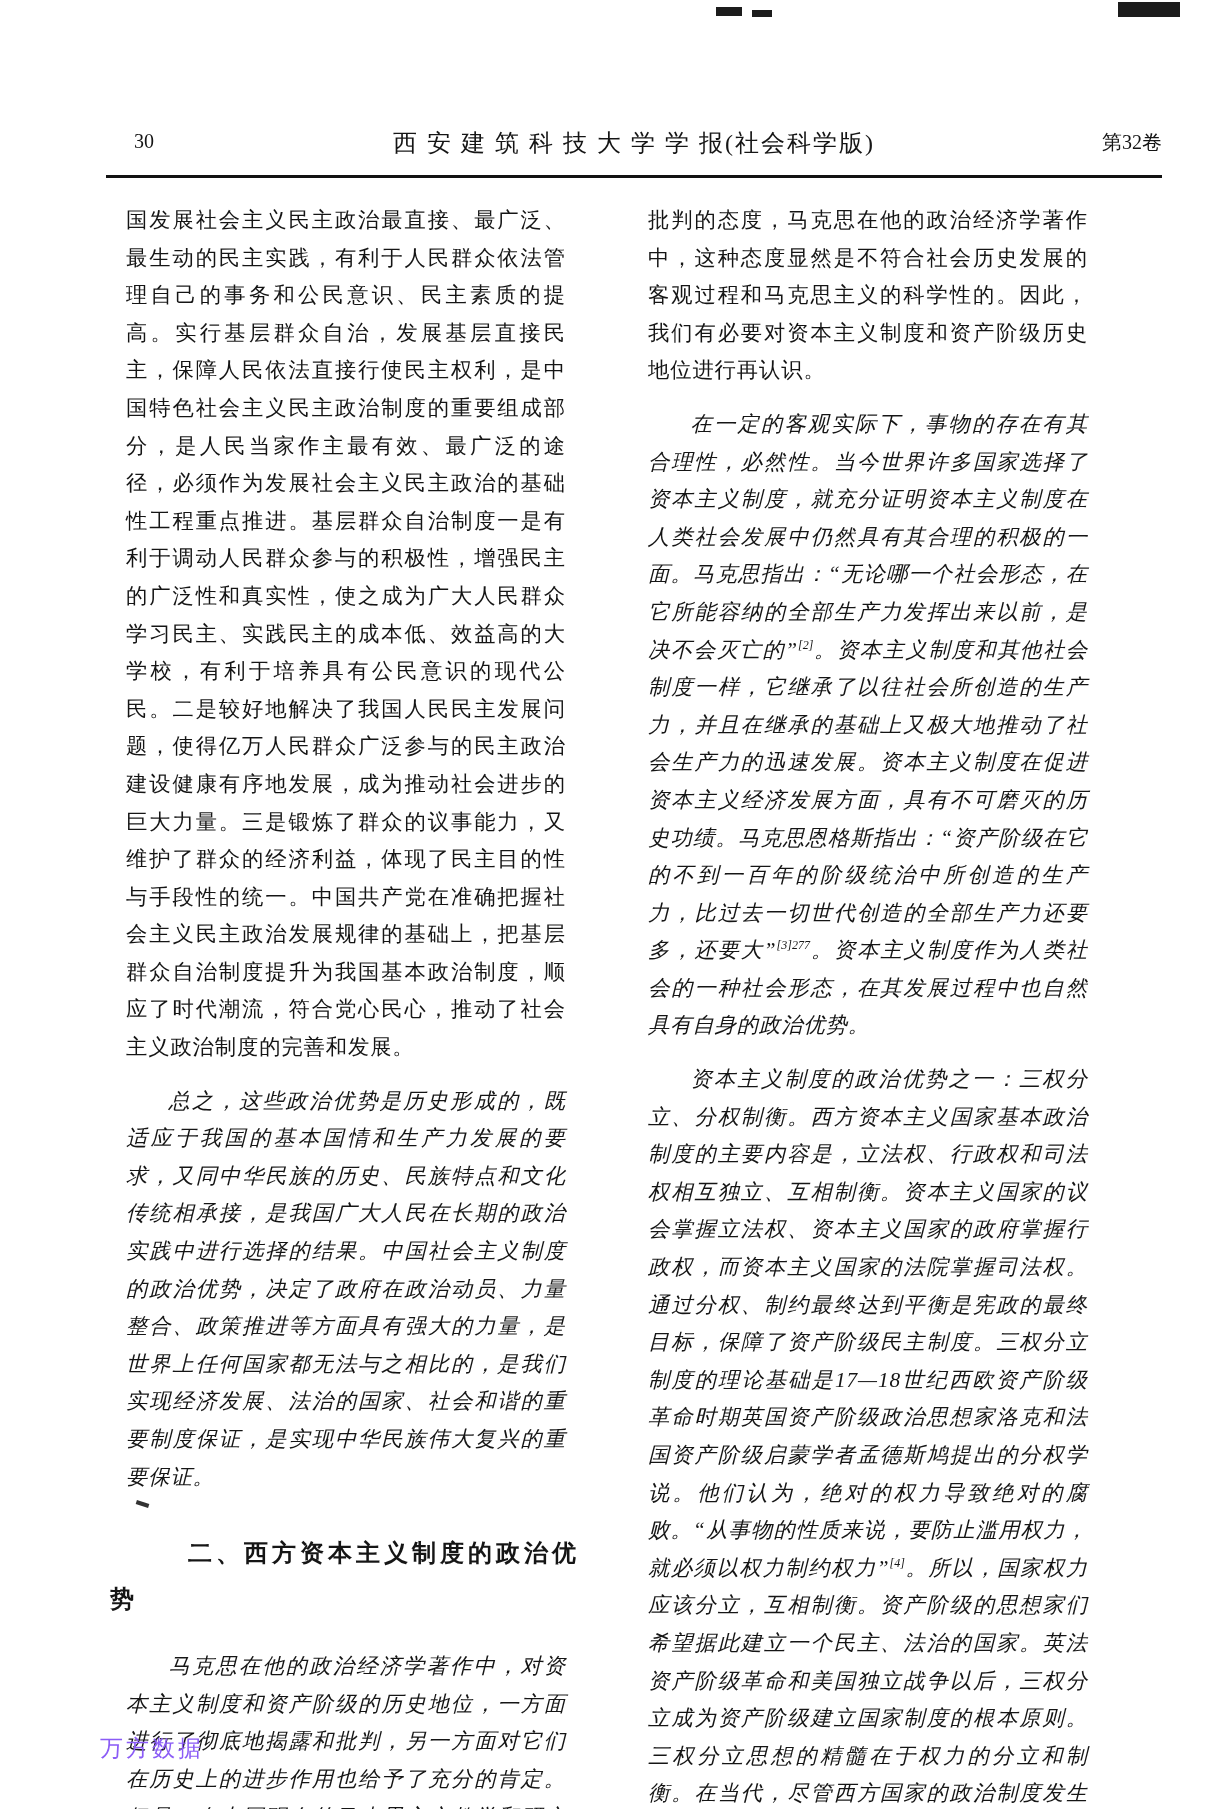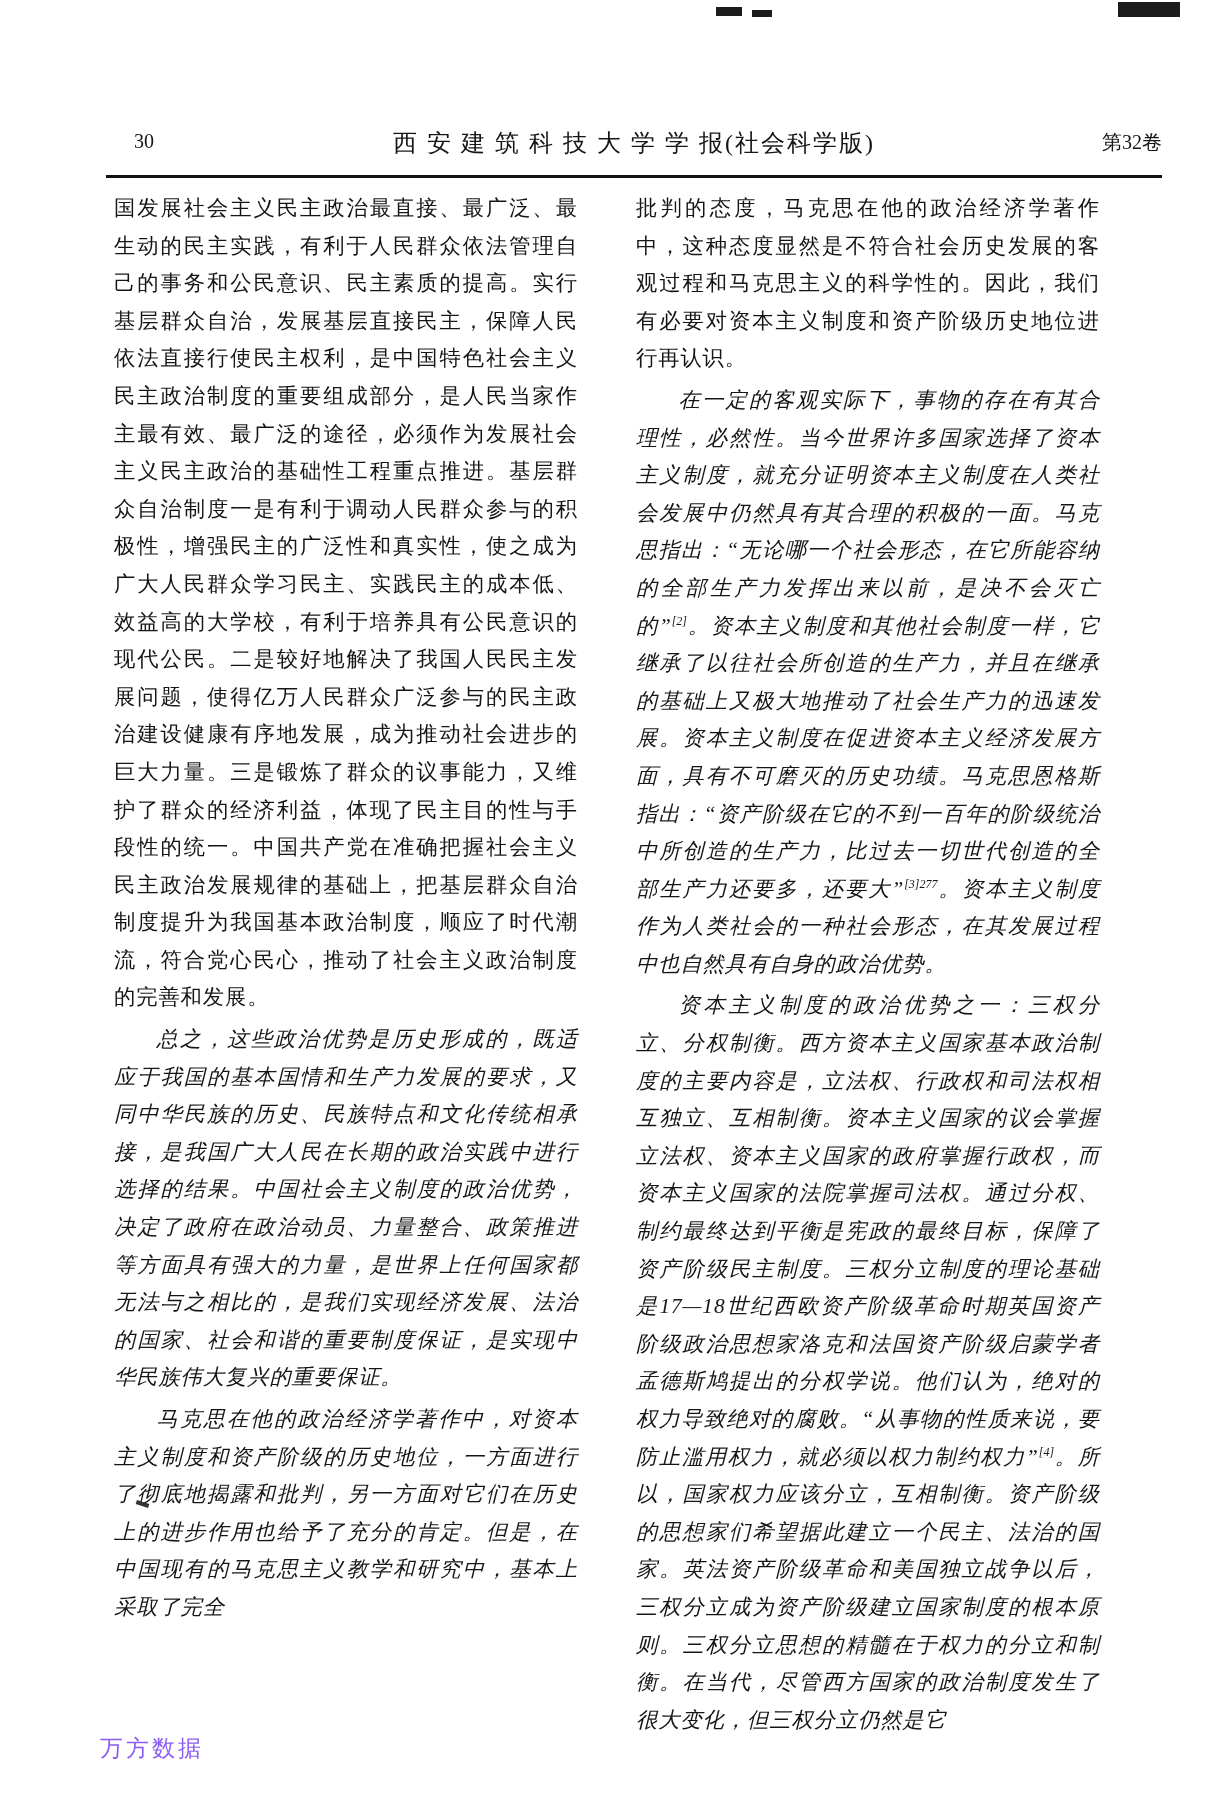--- a/index.html
+++ b/index.html
@@ -58,21 +58,21 @@
     top: 186px;
     width: 472px;
     text-align: justify;
     font-size: 21.3px;
     line-height: 37.6px;
     letter-spacing: 0.9px;
     word-break: break-all;
   }
   .column-left  { left: 110px; }
   .column-right { left: 632px; }
-  .column p { margin: 4px; }
+  .column p { margin: 16px; }
   .column p.indent { text-indent: 2em; font-style: italic; }
   .section-heading {
     font-weight: 600;
     font-size: 24px;
     letter-spacing: 4px;
     line-height: 46px;
     text-indent: 78px;
     text-align: left;
     margin: 34px 0 26px 0;
     word-break: break-all;
@@ -105,20 +105,21 @@
 <div class="page-header">
   <span class="page-number">30</span>
   <span class="journal-title">西 安 建 筑 科 技 大 学 学 报(社会科学版)</span>
   <span class="volume-label">第32卷</span>
 </div>
 <div class="header-rule"></div>
 
 <div class="column column-left">
     <p class="para">国发展社会主义民主政治最直接、最广泛、最生动的民主实践，有利于人民群众依法管理自己的事务和公民意识、民主素质的提高。实行基层群众自治，发展基层直接民主，保障人民依法直接行使民主权利，是中国特色社会主义民主政治制度的重要组成部分，是人民当家作主最有效、最广泛的途径，必须作为发展社会主义民主政治的基础性工程重点推进。基层群众自治制度一是有利于调动人民群众参与的积极性，增强民主的广泛性和真实性，使之成为广大人民群众学习民主、实践民主的成本低、效益高的大学校，有利于培养具有公民意识的现代公民。二是较好地解决了我国人民民主发展问题，使得亿万人民群众广泛参与的民主政治建设健康有序地发展，成为推动社会进步的巨大力量。三是锻炼了群众的议事能力，又维护了群众的经济利益，体现了民主目的性与手段性的统一。中国共产党在准确把握社会主义民主政治发展规律的基础上，把基层群众自治制度提升为我国基本政治制度，顺应了时代潮流，符合党心民心，推动了社会主义政治制度的完善和发展。</p>
     <p class="para indent">总之，这些政治优势是历史形成的，既适应于我国的基本国情和生产力发展的要求，又同中华民族的历史、民族特点和文化传统相承接，是我国广大人民在长期的政治实践中进行选择的结果。中国社会主义制度的政治优势，决定了政府在政治动员、力量整合、政策推进等方面具有强大的力量，是世界上任何国家都无法与之相比的，是我们实现经济发展、法治的国家、社会和谐的重要制度保证，是实现中华民族伟大复兴的重要保证。</p>
+    <h2 class="section-heading">二、西方资本主义制度的政治优势</h2>
     <p class="para indent">马克思在他的政治经济学著作中，对资本主义制度和资产阶级的历史地位，一方面进行了彻底地揭露和批判，另一方面对它们在历史上的进步作用也给予了充分的肯定。但是，在中国现有的马克思主义教学和研究中，基本上采取了完全</p>
   </div>
 <div class="column column-right">
     <p class="para">批判的态度，马克思在他的政治经济学著作中，这种态度显然是不符合社会历史发展的客观过程和马克思主义的科学性的。因此，我们有必要对资本主义制度和资产阶级历史地位进行再认识。</p>
     <p class="para indent">在一定的客观实际下，事物的存在有其合理性，必然性。当今世界许多国家选择了资本主义制度，就充分证明资本主义制度在人类社会发展中仍然具有其合理的积极的一面。马克思指出：“无论哪一个社会形态，在它所能容纳的全部生产力发挥出来以前，是决不会灭亡的”<sup class="cite">[2]</sup>。资本主义制度和其他社会制度一样，它继承了以往社会所创造的生产力，并且在继承的基础上又极大地推动了社会生产力的迅速发展。资本主义制度在促进资本主义经济发展方面，具有不可磨灭的历史功绩。马克思恩格斯指出：“资产阶级在它的不到一百年的阶级统治中所创造的生产力，比过去一切世代创造的全部生产力还要多，还要大”<sup class="cite">[3]277</sup>。资本主义制度作为人类社会的一种社会形态，在其发展过程中也自然具有自身的政治优势。</p>
     <p class="para indent">资本主义制度的政治优势之一：三权分立、分权制衡。西方资本主义国家基本政治制度的主要内容是，立法权、行政权和司法权相互独立、互相制衡。资本主义国家的议会掌握立法权、资本主义国家的政府掌握行政权，而资本主义国家的法院掌握司法权。通过分权、制约最终达到平衡是宪政的最终目标，保障了资产阶级民主制度。三权分立制度的理论基础是17—18世纪西欧资产阶级革命时期英国资产阶级政治思想家洛克和法国资产阶级启蒙学者孟德斯鸠提出的分权学说。他们认为，绝对的权力导致绝对的腐败。“从事物的性质来说，要防止滥用权力，就必须以权力制约权力”<sup class="cite">[4]</sup>。所以，国家权力应该分立，互相制衡。资产阶级的思想家们希望据此建立一个民主、法治的国家。英法资产阶级革命和美国独立战争以后，三权分立成为资产阶级建立国家制度的根本原则。三权分立思想的精髓在于权力的分立和制衡。在当代，尽管西方国家的政治制度发生了很大变化，但三权分立仍然是它</p>
   </div>
 
 <div class="watermark">万方数据</div>
 

